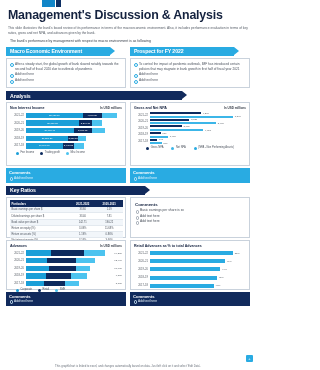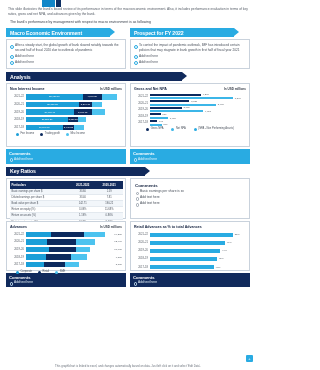--- a/index.html
+++ b/index.html
@@ -147,20 +147,21 @@
 </head>
 <body>
 
 <div class="slide">
 
   <div class="topbar">
     <div class="logo-sq"></div>
     <div class="logo-sq2"></div>
   </div>
 
+  <div class="title">Management's Discussion &amp; Analysis</div>
   <div class="subtitle">This slide illustrates the bank's board review of its performance in terms of the macroeconomic environment. Also, it includes performance evaluation in terms of key ratios, gross and net NPA, and advances given by the bank.</div>
   <div class="lead">The bank's performance by management with respect to macro environment is as following</div>
 
   <div class="cols">
     <div class="col">
       <div class="banner cyan">
         <span>Macro Economic Environment</span>
       </div>
       <div class="bulletbox">
         <ul class="bl">

